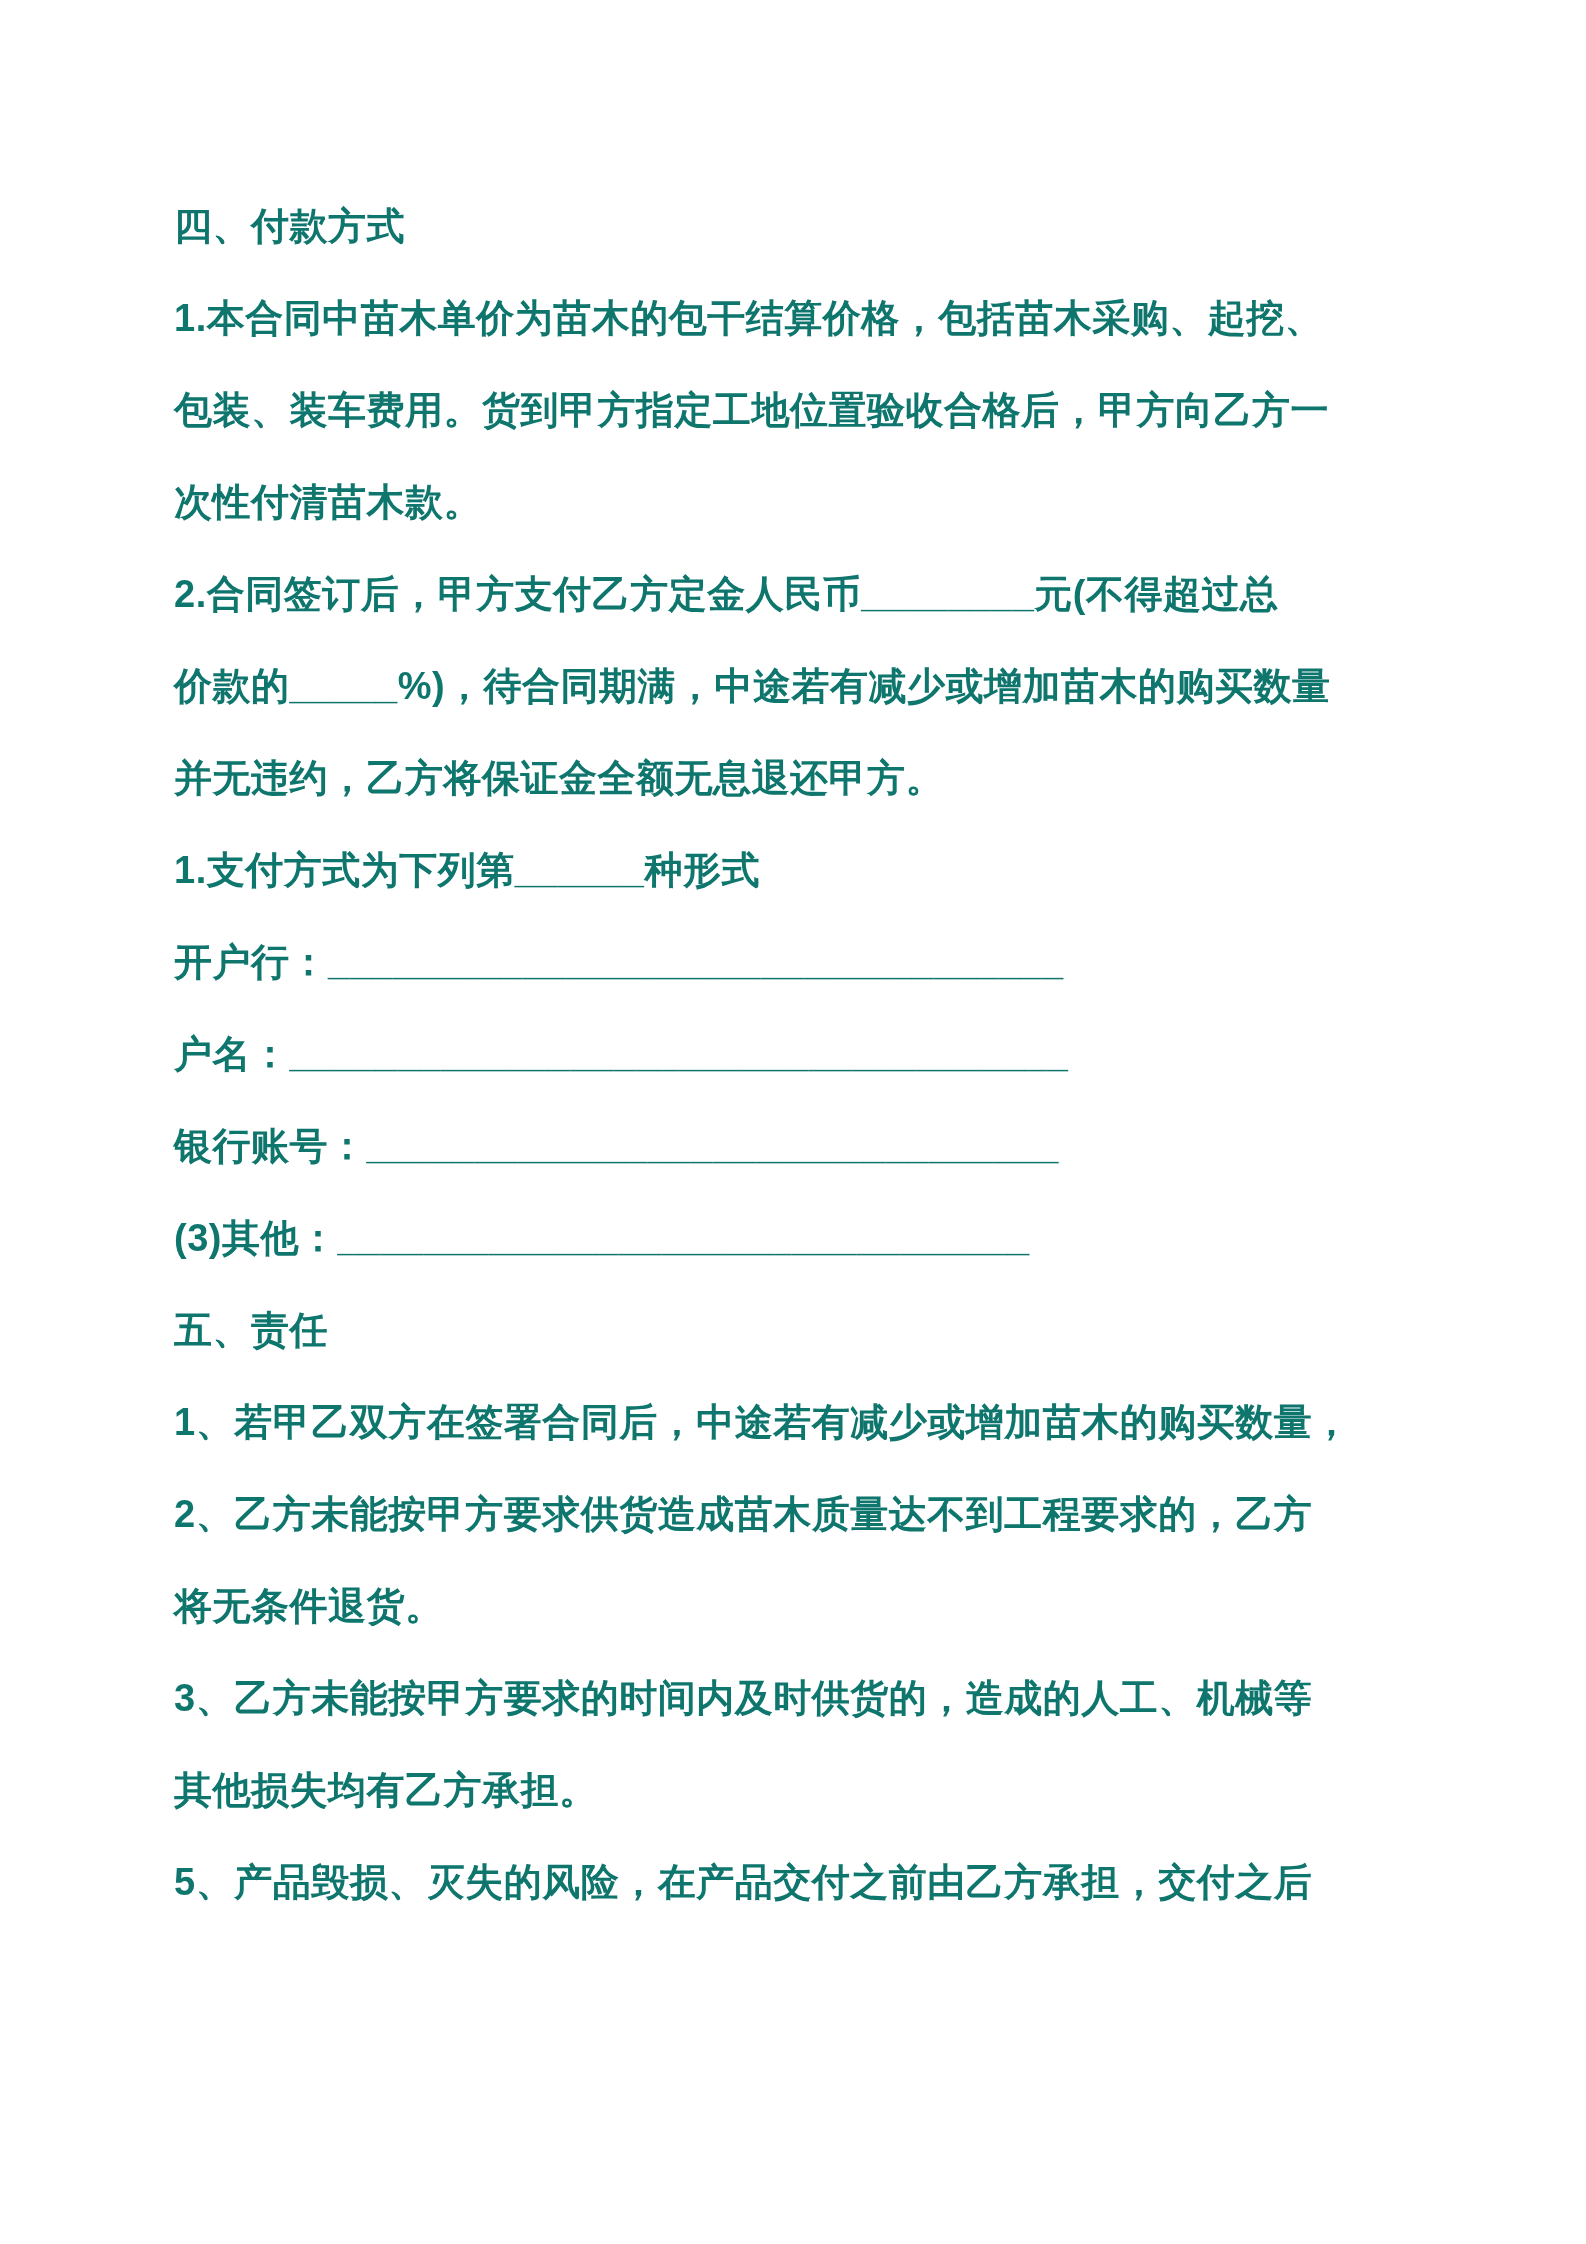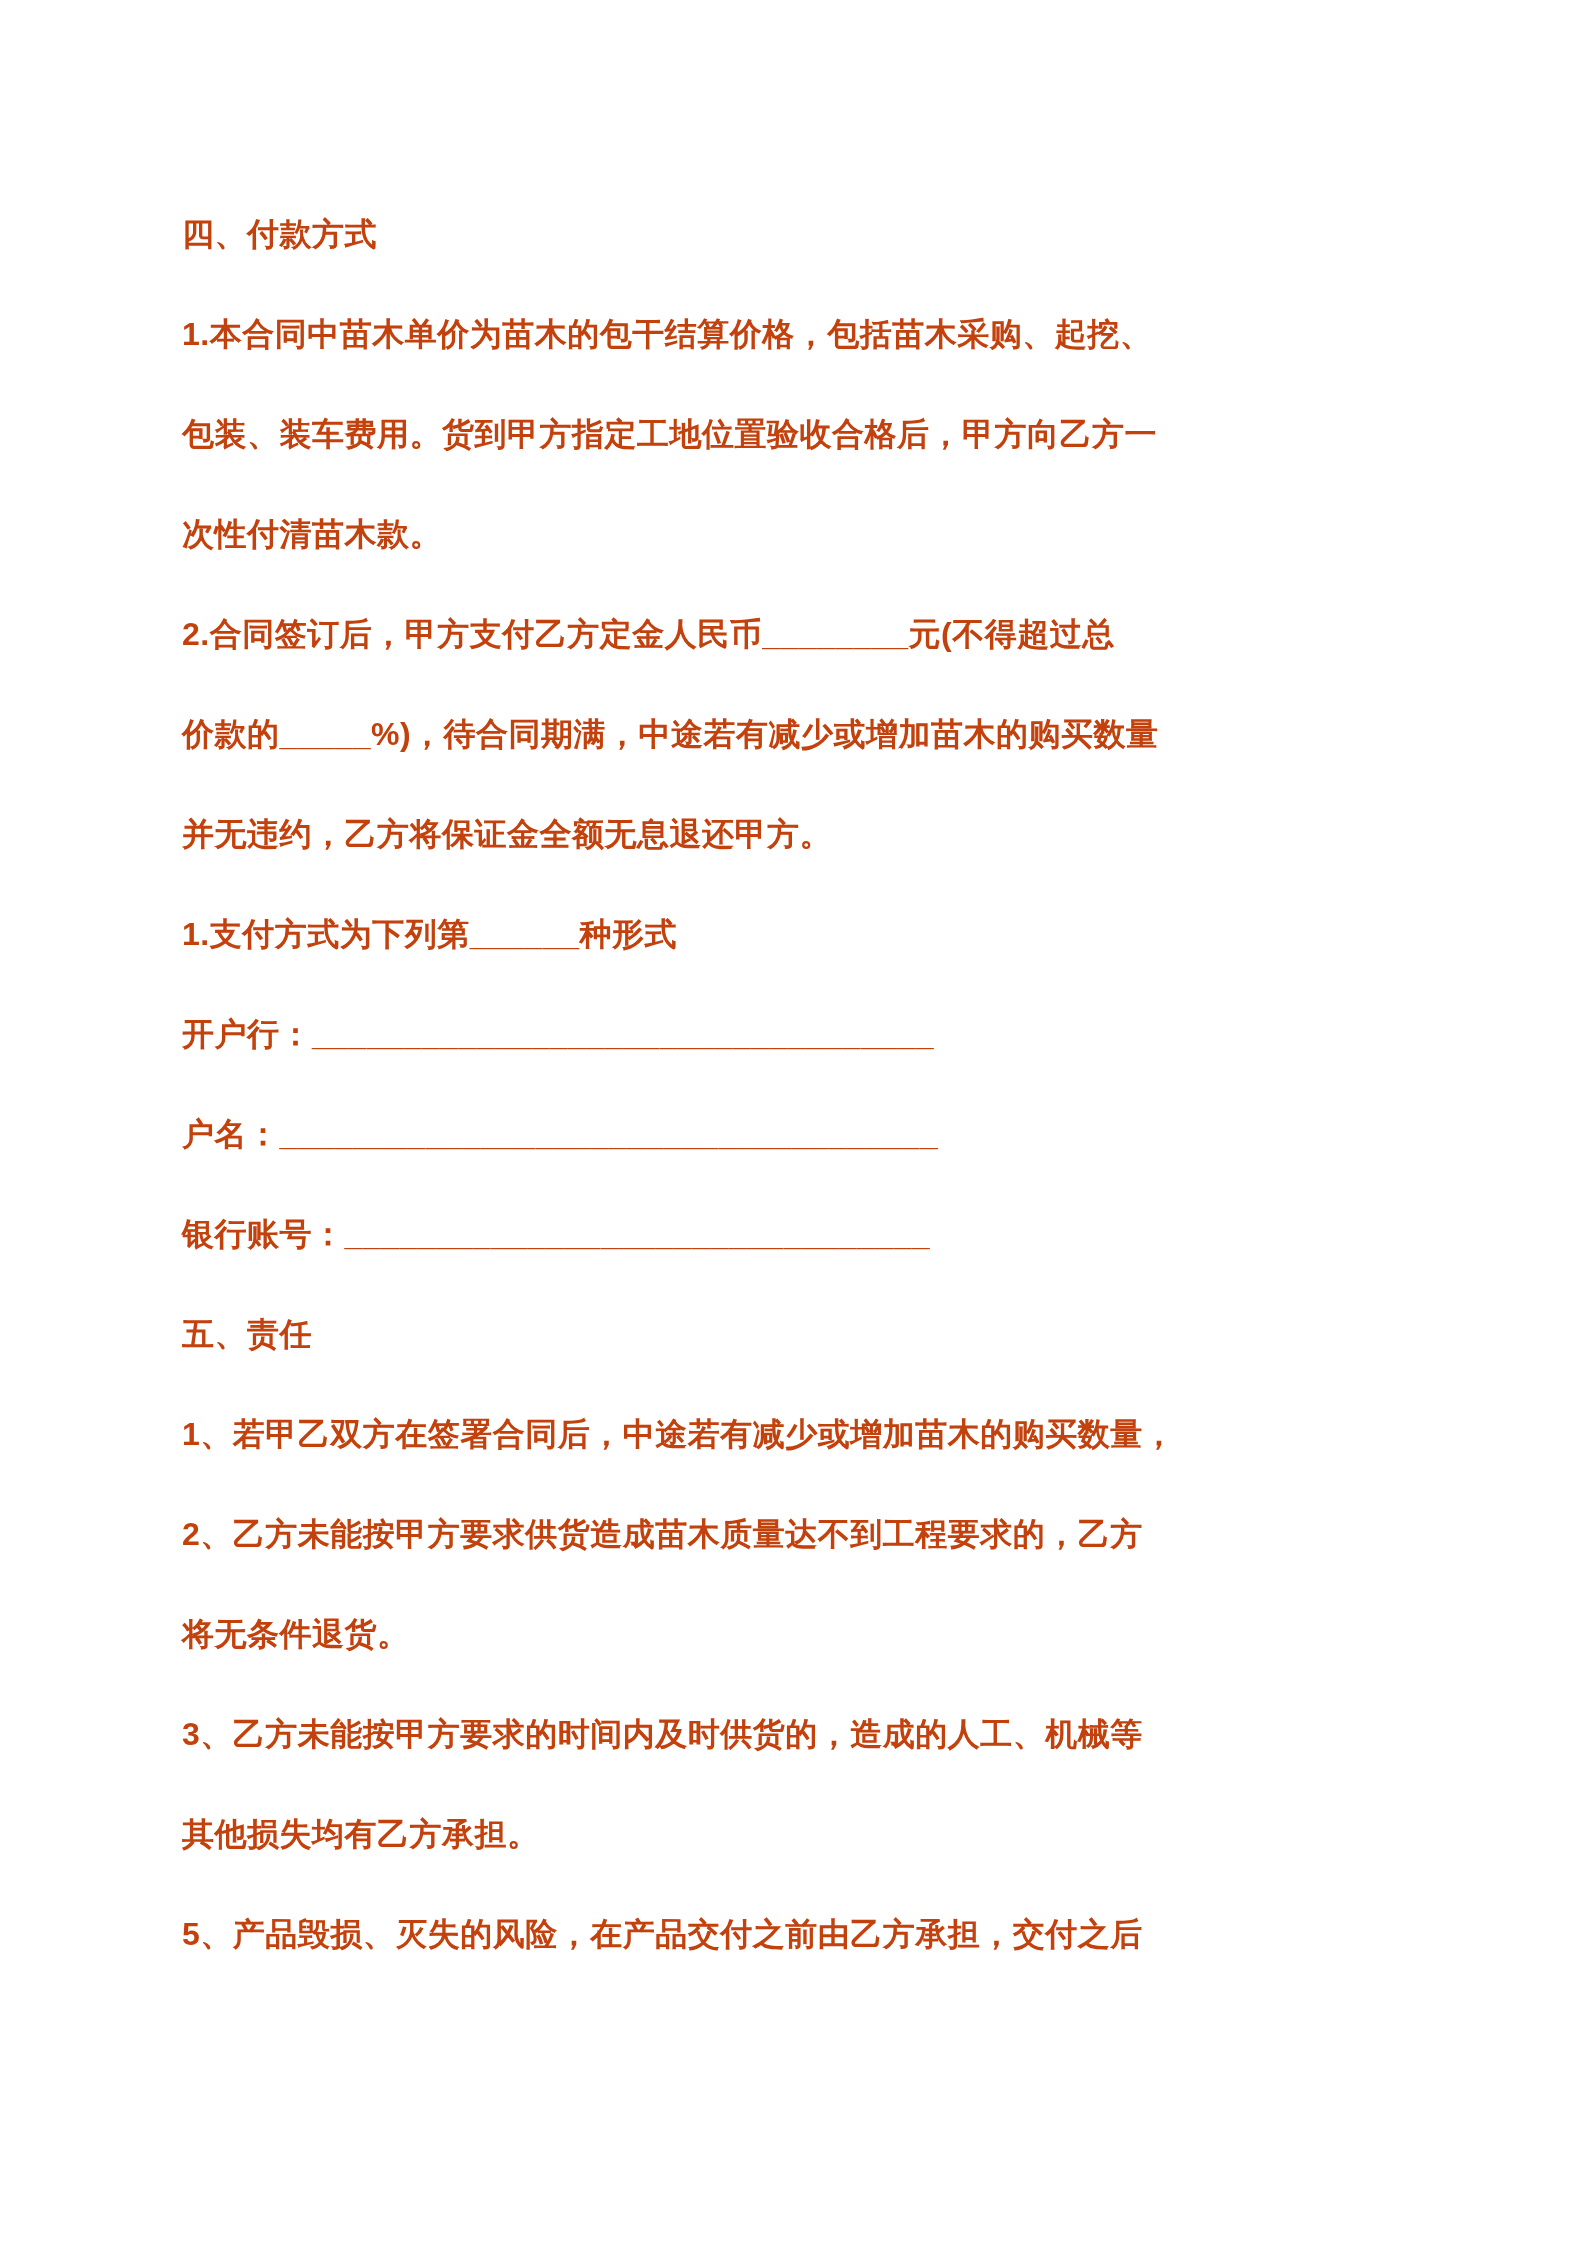--- a/index.html
+++ b/index.html
@@ -11,48 +11,49 @@
     position: relative;
     width: 1586px;
     height: 2244px;
     background: #ffffff;
     box-sizing: border-box;
     padding: 176px 120px 0 166px;
     font-family: "Liberation Sans", "DejaVu Sans", sans-serif;
     color: #000000;
   }
   .doc-line {
-    margin: 16px;
+    margin: 8px;
     height: 84px;
     line-height: 84px;
-    font-size: 32px;
+    font-size: 38px;
     font-weight: 700;
     white-space: nowrap;
     letter-spacing: 0.5px;
-    color: #c2410c;
+    color: #0f766e;
   }
   .doc-line.heading {
     font-weight: 700;
   }
 </style>
 </head>
 <body>
 
 <div class="page">
   <p class="doc-line heading">四、付款方式</p>
   <p class="doc-line">1.本合同中苗木单价为苗木的包干结算价格，包括苗木采购、起挖、</p>
   <p class="doc-line">包装、装车费用。货到甲方指定工地位置验收合格后，甲方向乙方一</p>
   <p class="doc-line">次性付清苗木款。</p>
   <p class="doc-line">2.合同签订后，甲方支付乙方定金人民币________元(不得超过总</p>
   <p class="doc-line">价款的_____%)，待合同期满，中途若有减少或增加苗木的购买数量</p>
   <p class="doc-line">并无违约，乙方将保证金全额无息退还甲方。</p>
   <p class="doc-line">1.支付方式为下列第______种形式</p>
   <p class="doc-line">开户行：__________________________________</p>
   <p class="doc-line">户名：____________________________________</p>
   <p class="doc-line">银行账号：________________________________</p>
+  <p class="doc-line">(3)其他：________________________________</p>
   <p class="doc-line heading">五、责任</p>
   <p class="doc-line">1、若甲乙双方在签署合同后，中途若有减少或增加苗木的购买数量，</p>
   <p class="doc-line">2、乙方未能按甲方要求供货造成苗木质量达不到工程要求的，乙方</p>
   <p class="doc-line">将无条件退货。</p>
   <p class="doc-line">3、乙方未能按甲方要求的时间内及时供货的，造成的人工、机械等</p>
   <p class="doc-line">其他损失均有乙方承担。</p>
   <p class="doc-line">5、产品毁损、灭失的风险，在产品交付之前由乙方承担，交付之后</p>
 </div>
 
 </body></html>

